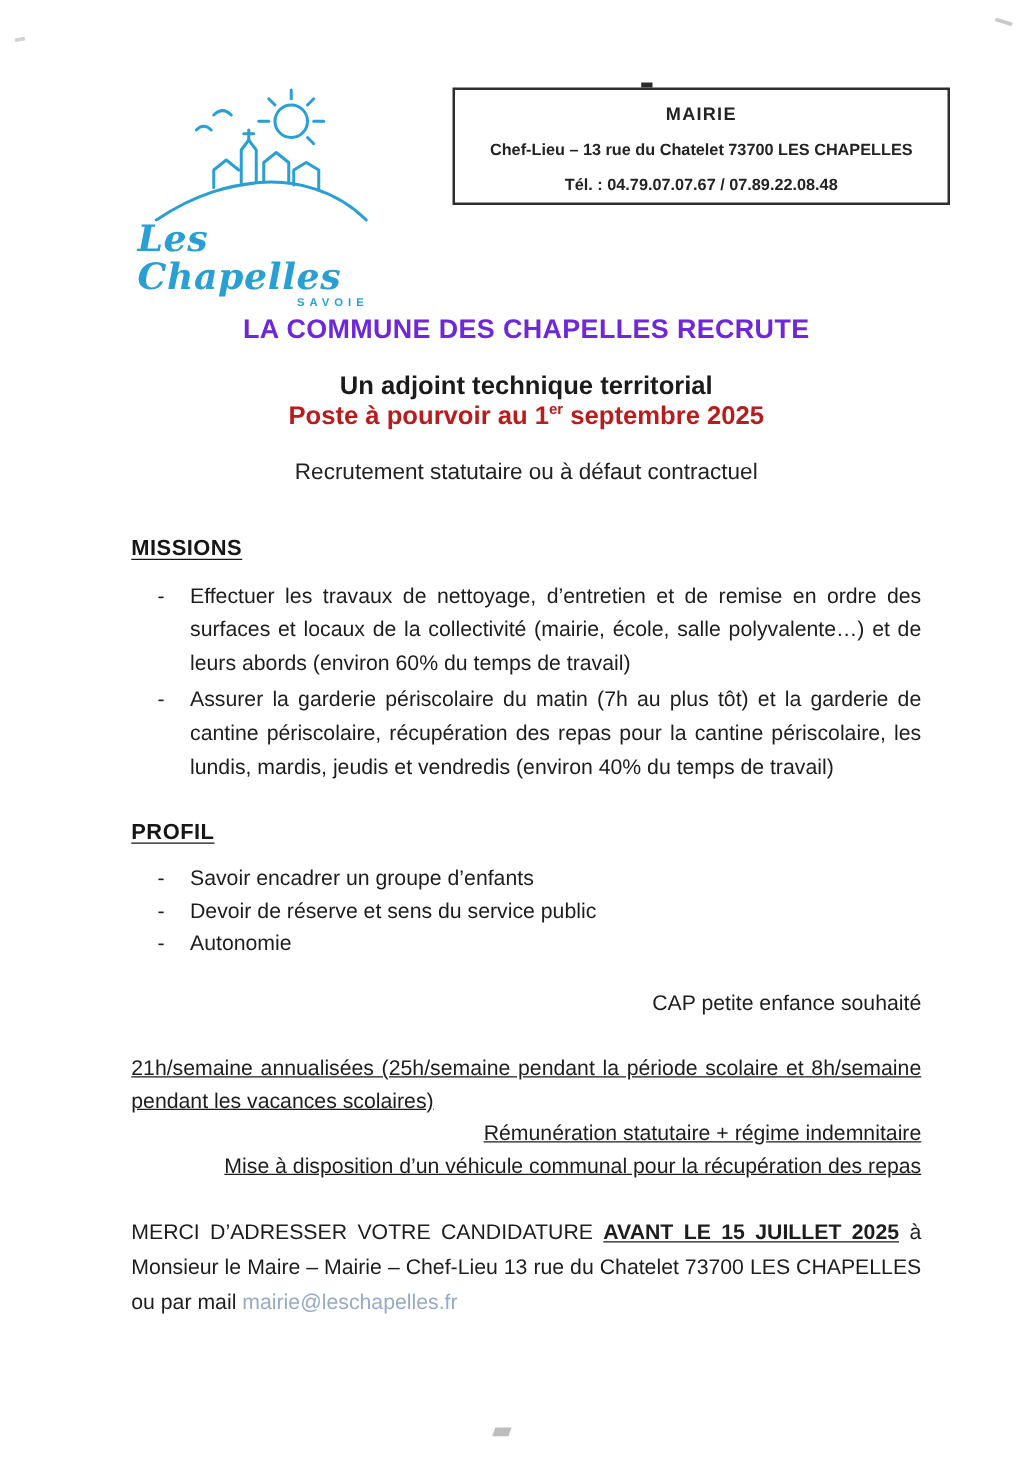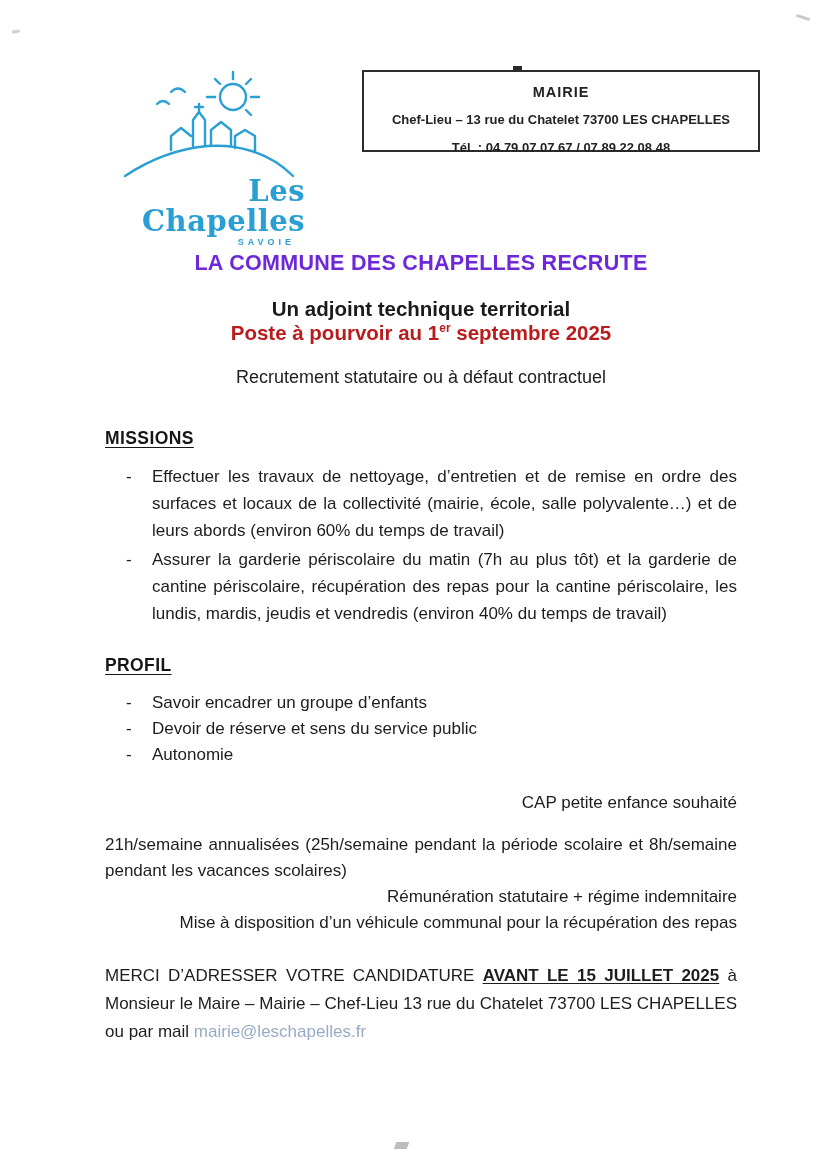--- a/index.html
+++ b/index.html
@@ -21,33 +21,33 @@
   .mark-top-left { left:12px; top:30px; width:8px; height:3px; background:#d2d2d2; transform:rotate(-12deg); }
   .mark-bottom { left:395px; top:1142px; width:13px; height:7px; background:#9a9a9a; opacity:.65; transform:skewX(-20deg); }
 
   
   .header { position:absolute; top:0; left:0; width:100%; height:240px; }
 
   .logo { position:absolute; left:110px; top:70px; width:195px; }
   .logo svg { display:block; margin:0 auto; }
   .logo-name {
     font-family:"DejaVu Serif","Liberation Serif",serif;
-    font-weight:bold;
+    font-style:italic; font-weight:bold;
     font-size:29px; line-height:30px;
-    color:#2a9fd4; text-align:right;
+    color:#2a9fd4; text-align:left;
     margin-top:-6px; letter-spacing:0.5px;
   }
   .logo-sub {
     font-size:9px; font-weight:bold; letter-spacing:4px;
     color:#2a9fd4; text-align:right; padding-right:10px; margin-top:1px;
   }
 
   .header-box {
     position:absolute; left:362px; top:70px;
-    width:398px; height:82px;
+    width:398px; height:94px;
     border:2px solid #2e2e2e;
     text-align:center; padding-top:12px;
     background:#fff;
   }
   .hb-line {
     font-weight:700; color:#232323;
     font-size:13px; line-height:16px;
     margin-bottom:12px; white-space:nowrap;
   }
   .hb-title { font-size:14.5px; letter-spacing:1px; margin-bottom:12px; }
@@ -76,21 +76,21 @@
   .dash-item .dash { flex:none; width:47px; padding-left:21px; }
   .dash-item .txt { flex:1; text-align:justify; }
 
   .profil-item { line-height:26px; margin-bottom:0; }
   .profil-item .txt { text-align:left; }
 
   .para-block { margin-top:22px; }
   .para { font-size:17px; line-height:26px; color:#1d1d1d;text-align:right; }
   .para.justify { text-align:justify; }
 
-  .conditions { margin-top:16px; }
+  .conditions { margin-top:26px;text-decoration:underline; }
 
   .closing { margin-top:26px; font-size:17px; line-height:28px; text-align:justify; color:#1d1d1d; }
   .closing .b { font-weight:400; }
   .closing .bu { font-weight:700; text-decoration:underline; text-underline-offset:2px; }
   .closing .email { color:#95abc6; }
 </style>
 </head>
 <body>
 
 <div class="page">

